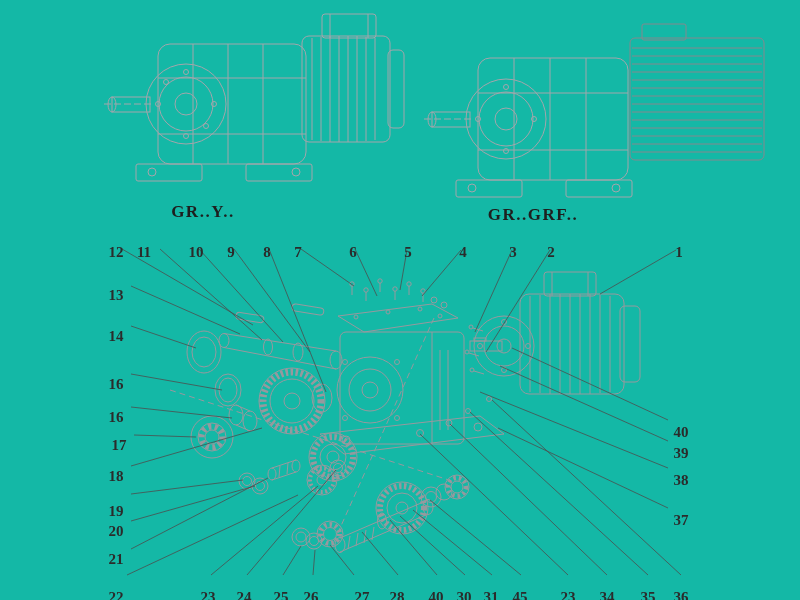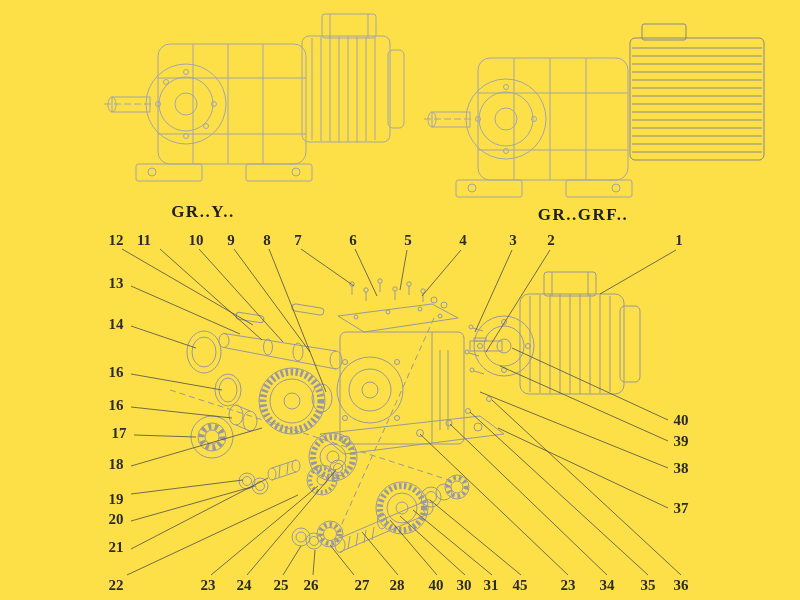--- a/index.html
+++ b/index.html
@@ -1,23 +1,23 @@
 <!DOCTYPE html>
 <html><head>
 <meta charset="utf-8">
 <style>
   * { margin:0; padding:0; box-sizing:border-box; }
   html,body { width:800px; height:600px; background:#ffffff; overflow:hidden; }
   body { font-family:"Liberation Serif", serif; position:relative; }
-  .canvas { position:absolute; left:0; top:0; width:800px; height:600px; background:#fde047; }
+  .canvas { position:absolute; left:0; top:0; width:800px; height:600px; background:#14b8a6; }
   svg.art { position:absolute; left:0; top:0; }
   .callout {
     position:absolute; transform:translate(-50%,-50%);
     font-family:"Liberation Serif", serif; font-size:15px; font-weight:700;
-    color:#2b2b2b; line-height:1; user-select:none; white-space:nowrap;
+    color:#2b2b2b; line-height:1; user-select:none; white-space:nowrap;margin-top:12px;
   }
   .variant-label {
     position:absolute; transform:translate(-50%,-50%);
     font-family:"Liberation Serif", serif; font-size:17px; font-weight:700;
     letter-spacing:1.5px; color:#1e1e1e; white-space:nowrap;
   }
 </style>
 </head>
 <body>
 
@@ -314,21 +314,21 @@
       <line x1="681" y1="575" x2="492" y2="400"></line>
 
       <line x1="668" y1="420" x2="512" y2="348"></line>
       <line x1="668" y1="441" x2="500" y2="366"></line>
       <line x1="668" y1="468" x2="480" y2="392"></line>
       <line x1="668" y1="508" x2="498" y2="428"></line>
     </g>
   </svg>
 
   <div class="variant-label" style="left:203px; top:212px;">GR..Y..</div>
-  <div class="variant-label" style="left:583px; top:215px;text-align:right;">GR..GRF..</div>
+  <div class="variant-label" style="left:533px; top:215px;text-align:right;">GR..GRF..</div>
 
   <div class="callout" style="left:116px; top:240px;">12</div>
   <div class="callout" style="left:144px; top:240px;text-align:right;">11</div>
   <div class="callout" style="left:196px; top:240px;">10</div>
   <div class="callout" style="left:231px; top:240px;">9</div>
   <div class="callout" style="left:267px; top:240px;">8</div>
   <div class="callout" style="left:298px; top:240px;">7</div>
   <div class="callout" style="left:353px; top:240px;">6</div>
   <div class="callout" style="left:408px; top:240px;">5</div>
   <div class="callout" style="left:463px; top:240px;">4</div>

